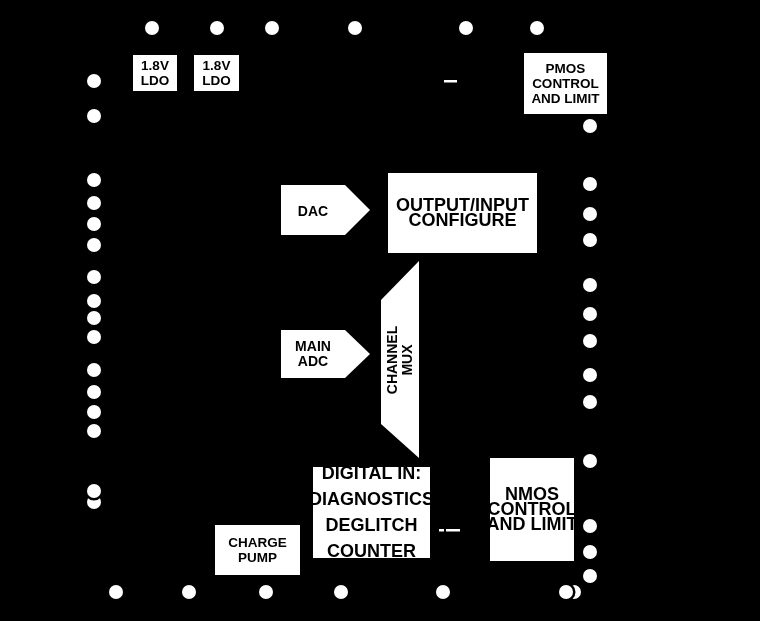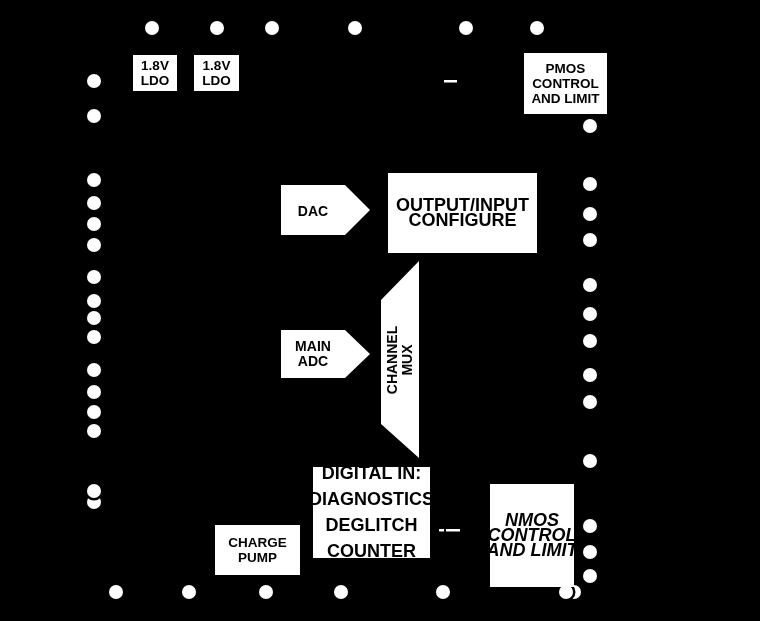--- a/index.html
+++ b/index.html
@@ -156,19 +156,19 @@
     <span>DIAGNOSTICS</span>
     <span>DEGLITCH</span>
     <span>COUNTER</span>
   </div>
 
   <div class="box" id="blk-charge" style="left:215px;top:525px;width:85px;height:50px;">
     <span>CHARGE</span>
     <span>PUMP</span>
   </div>
 
-  <div class="box fs14" id="blk-nmos" style="left:490px;top:484px;width:84px;height:103px;font-style:italic;">
+  <div class="box fs14" id="blk-nmos" style="left:490px;top:458px;width:84px;height:103px;">
     <span>NMOS</span>
     <span>CONTROL</span>
     <span>AND LIMIT</span>
   </div>
 
 </div>
 
 </body></html>

